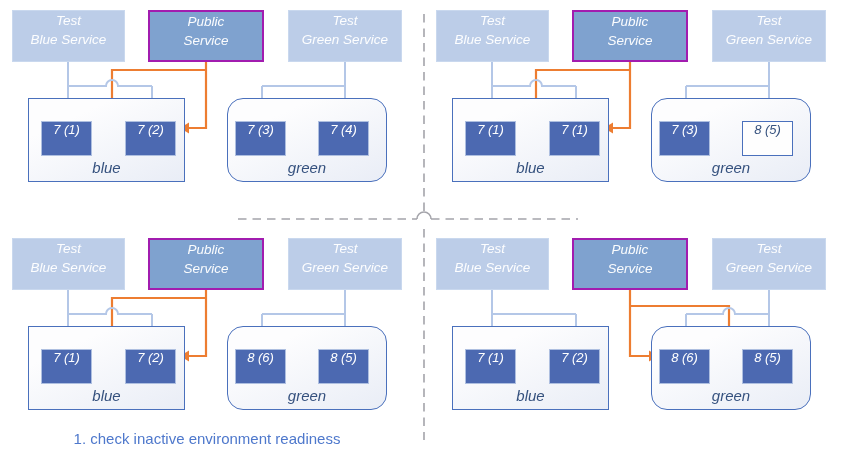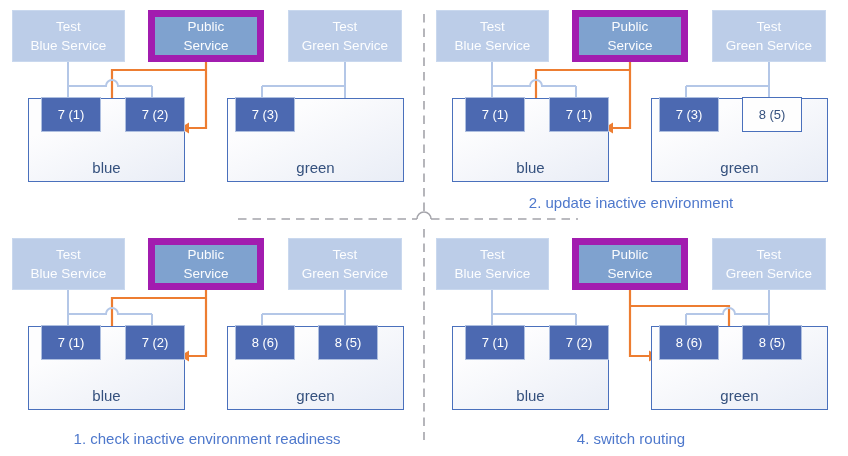--- a/index.html
+++ b/index.html
@@ -1,34 +1,34 @@
 <!DOCTYPE html>
 <html style="--accent-orange: #ed7d31; --connector-blue: #b4c7e7; --pod-fill: #4c69b1; --service-light: #bccde8; --service-public: #7fa2cf; --env-border: #4a70bc; --label-navy: #35517e; --caption-blue: #4e78cc; --dashed-gray: #a4a4aa;"><head>
 <meta charset="utf-8">
 <style>
   html,body{margin:0;padding:0;background:#fff;}
   body{width:848px;height:456px;font-family:"Liberation Sans",sans-serif;overflow:hidden;}
   .stage{position:relative;width:848px;height:456px;background:#fff;}
   .panel{position:absolute;width:424px;height:228px;}
   .conn{position:absolute;left:0;top:0;width:424px;height:228px;}
   .overlay{position:absolute;left:0;top:0;}
-  .box{position:absolute;box-sizing:border-box;display:flex;align-items:center;justify-content:center;text-align:center;}
+  .box{position:absolute;box-sizing:border-box;display:flex;align-items:flex-start;justify-content:center;text-align:center;font-style:italic;}
   .svc{top:10px;height:52px;white-space:pre-line;font-size:13.5px;line-height:1.42;color:rgba(255,255,255,0.97);}
   .svc.light{background:var(--service-light,#bccde8);border:1px solid #c9d8ee;}
-  .svc.public{background:var(--service-public,#7fa2cf);border:7px solid #a21caf;}
+  .svc.public{background:var(--service-public,#7fa2cf);border:2px solid #a21caf;}
   .svc.b{left:12px;width:113px;}
   .svc.p{left:148px;width:116px;}
   .svc.g{left:288px;width:114px;}
   .env{top:98px;height:84px;border:1.5px solid var(--env-border,#4a70bc);
        background:linear-gradient(155deg,#fdfdfe 25%,#e9edf6 100%);padding-left:40px;}
   .env.blue{left:28px;width:157px;}
-  .env.green{left:227px;width:177px;}
+  .env.green{left:227px;width:160px;border-radius:16px;}
   .envlabel{position:absolute;bottom:5px;left:0;width:100%;text-align:center;
             font-size:15px;color:var(--label-navy,#35517e);}
-  .pod{top:97px;width:60px;height:35px;font-size:13px;}
+  .pod{top:121px;width:51px;height:35px;font-size:13px;}
   .pod.filled{background:var(--pod-fill,#4c69b1);border:1px solid #aebfe0;color:#fff;}
   .pod.outlined{background:#fefefe;border:1px solid var(--env-border,#4a70bc);color:var(--label-navy,#35517e);}
   .caption{position:absolute;top:194px;left:0;width:414px;text-align:center;
            font-size:15px;color:var(--caption-blue,#4e78cc);}
   .dash{stroke:var(--dashed-gray,#a4a4aa);stroke-width:1.6;fill:none;stroke-dasharray:8.5 6;}
   .dasharc{stroke:var(--dashed-gray,#a4a4aa);stroke-width:1.6;fill:none;}
 </style>
 </head>
 <body>
 
@@ -57,20 +57,21 @@
 Green Service</span></div>
     <div class="box env blue">
         <span class="envlabel">blue</span>
       </div>
     <div class="box env green">
         <span class="envlabel">green</span>
       </div>
     <div class="box pod filled" style="left:41px">7 (1)</div>
     <div class="box pod filled" style="left:125px">7 (2)</div>
     <div class="box pod filled" style="left:235px">7 (3)</div>
+    <div class="box pod filled" style="left:318px">7 (4)</div>
   </div>
 
   <div class="panel" style="left:424px;top:0">
     <svg class="conn" viewBox="0 0 424 228">
         <path d="M206,62 V128 H189" fill="none" stroke="#ed7d31" stroke-width="2.2"></path>
         <path d="M206,70 H112 V128 H105" fill="none" stroke="#ed7d31" stroke-width="2.2"></path>
         <polygon points="180,128 189,122.6 189,133.4" fill="#ed7d31"></polygon>
         <polygon points="96,128 105,122.6 105,133.4" fill="#ed7d31"></polygon>
         <path d="M68,62 V86 M68,86 H106 A6 6 0 0 1 118,86 H152" fill="none" stroke="#b4c7e7" stroke-width="2"></path>
         <path d="M68,86 V105 M152,86 V105" fill="none" stroke="#b4c7e7" stroke-width="2"></path>
@@ -90,21 +91,20 @@
     <div class="box env blue">
         <span class="envlabel">blue</span>
       </div>
     <div class="box env green">
         <span class="envlabel">green</span>
       </div>
     <div class="box pod filled" style="left:41px">7 (1)</div>
     <div class="box pod filled" style="left:125px">7 (1)</div>
     <div class="box pod filled" style="left:235px">7 (3)</div>
     <div class="box pod outlined" style="left:318px">8 (5)</div>
-    <div class="caption">2. update inactive environment</div>
   </div>
 
   <div class="panel" style="left:0;top:228px">
     <svg class="conn" viewBox="0 0 424 228">
         <path d="M206,62 V128 H189" fill="none" stroke="#ed7d31" stroke-width="2.2"></path>
         <path d="M206,70 H112 V128 H105" fill="none" stroke="#ed7d31" stroke-width="2.2"></path>
         <polygon points="180,128 189,122.6 189,133.4" fill="#ed7d31"></polygon>
         <polygon points="96,128 105,122.6 105,133.4" fill="#ed7d31"></polygon>
         <path d="M68,62 V86 M68,86 H106 A6 6 0 0 1 118,86 H152" fill="none" stroke="#b4c7e7" stroke-width="2"></path>
         <path d="M68,86 V105 M152,86 V105" fill="none" stroke="#b4c7e7" stroke-width="2"></path>
@@ -158,21 +158,20 @@
     <div class="box env blue">
         <span class="envlabel">blue</span>
       </div>
     <div class="box env green">
         <span class="envlabel">green</span>
       </div>
     <div class="box pod filled" style="left:41px">7 (1)</div>
     <div class="box pod filled" style="left:125px">7 (2)</div>
     <div class="box pod filled" style="left:235px">8 (6)</div>
     <div class="box pod filled" style="left:318px">8 (5)</div>
-    <div class="caption" style="top:202px">4. switch routing</div>
   </div>
 
   <svg class="overlay" width="848" height="456" viewBox="0 0 848 456">
     <path class="dash" d="M424,14 V211 M424,229 V440"></path>
     <path class="dash" d="M238,219 H417 M431,219 H578"></path>
     <path class="dasharc" d="M417,219 A7 7 0 0 1 431,219"></path>
   </svg>
 </div>
 
 </body></html>

